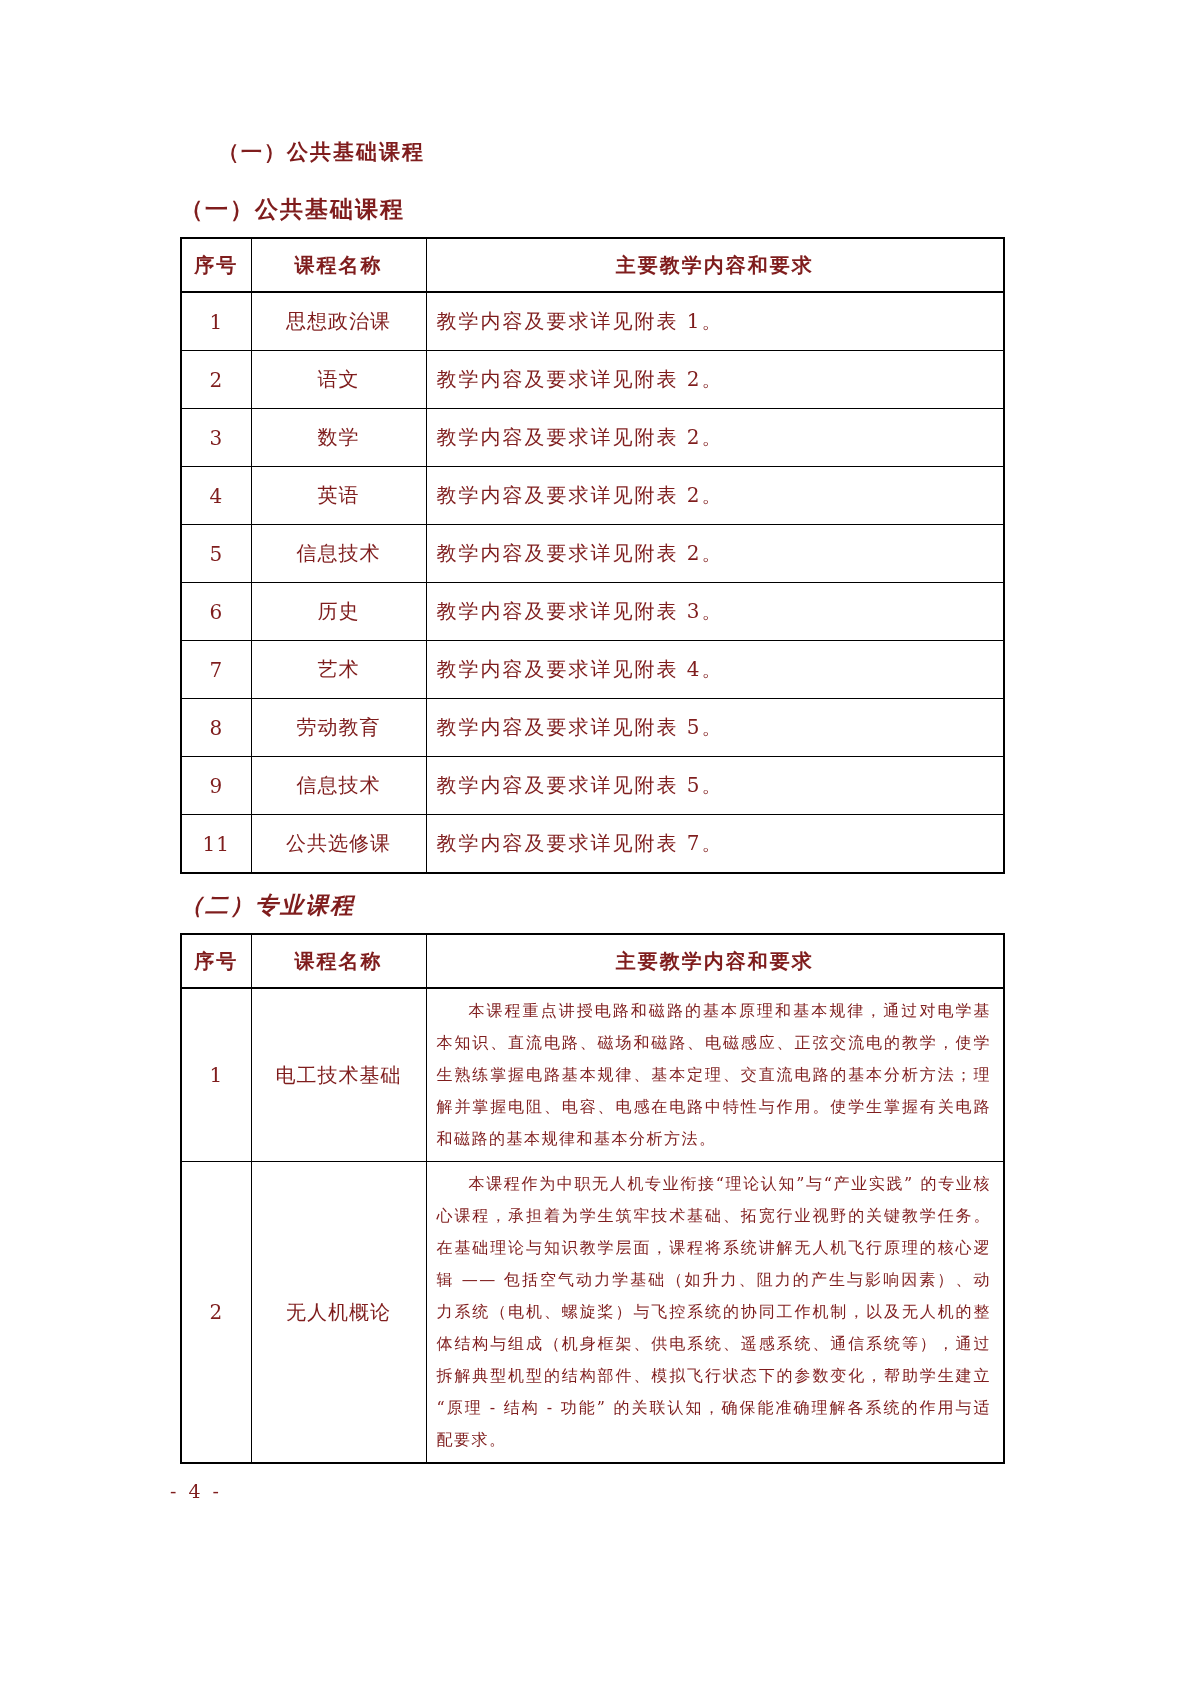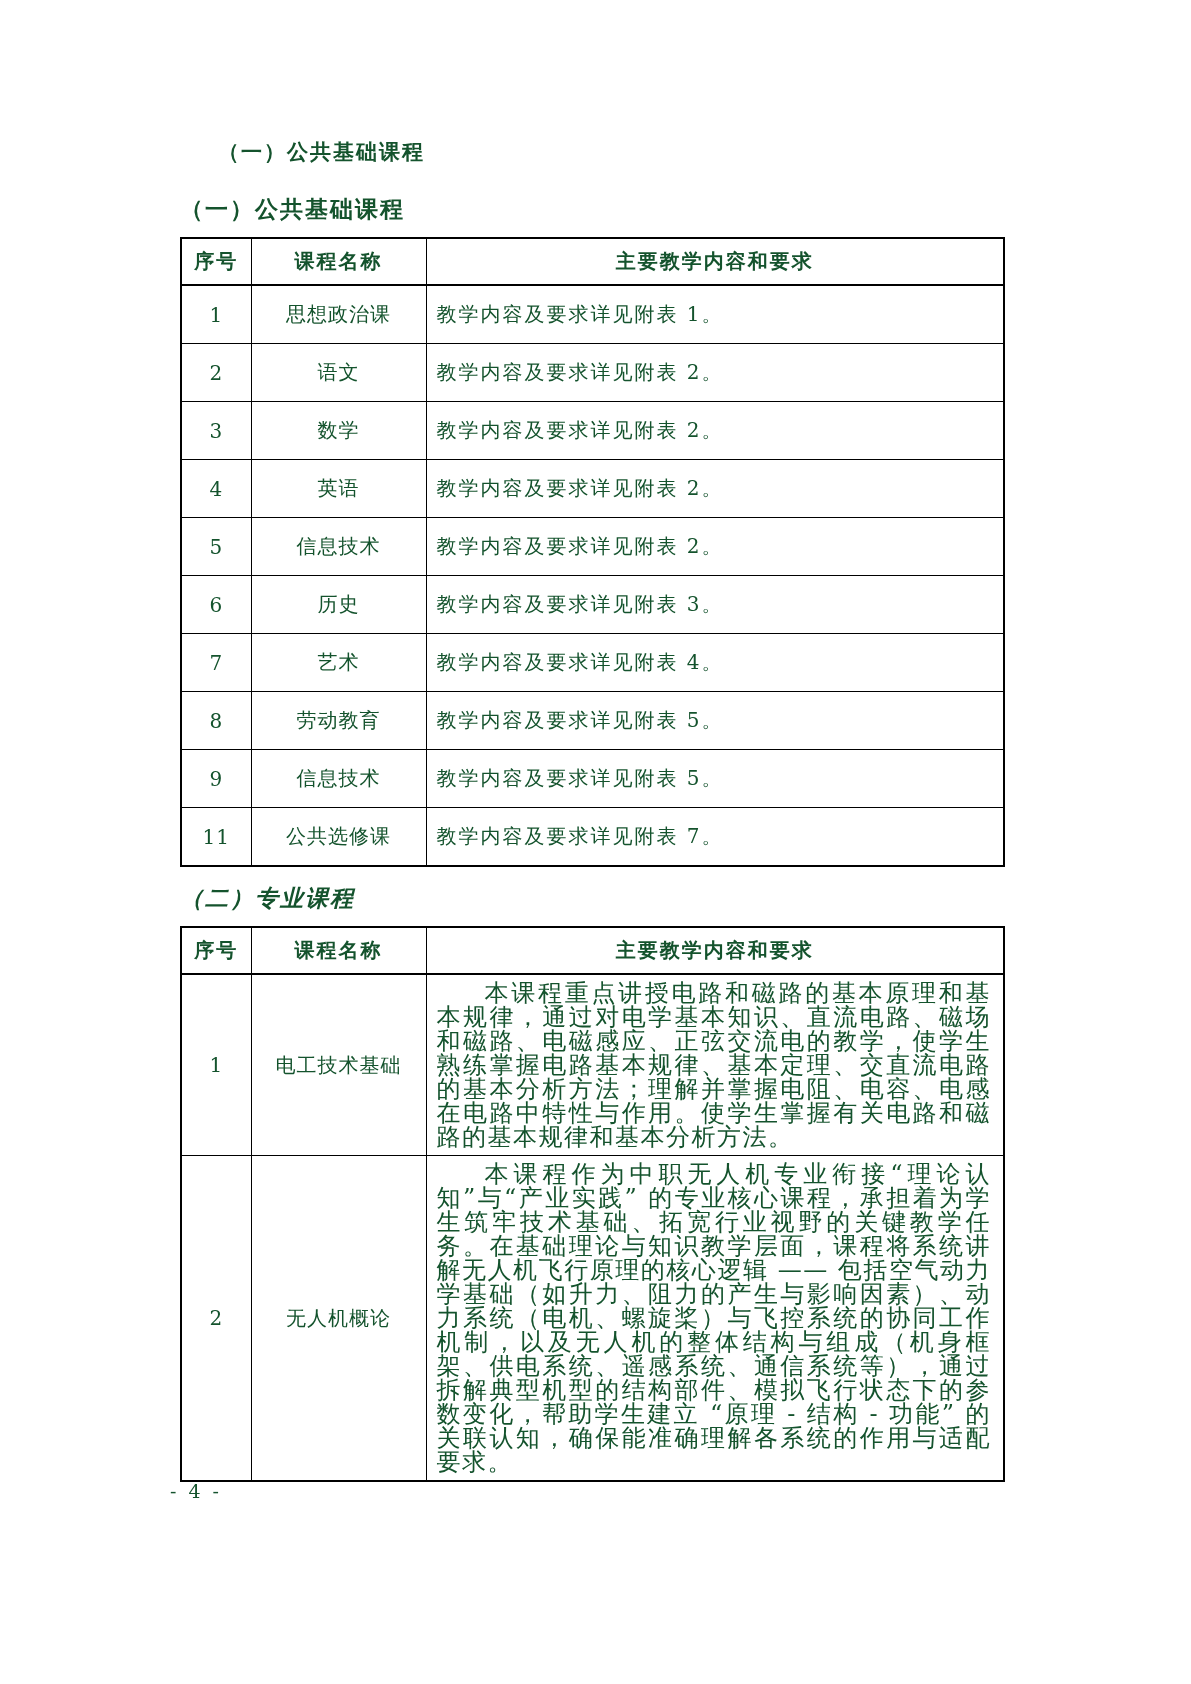--- a/index.html
+++ b/index.html
@@ -3,21 +3,21 @@
 <meta charset="utf-8">
 <style>
   * { margin: 0; padding: 0; box-sizing: border-box; }
   html, body { background: #ffffff; }
   .page {
     position: relative;
     width: 1191px;
     height: 1684px;
     margin: 0 auto;
     background: #ffffff;
-    color: #14532d;
+    color: #7f1d1d;
     font-family: "DejaVu Serif", serif;
     overflow: hidden;
   }
   .content {
     position: absolute;
     left: 180px;
     top: 138px;
     width: 823px;
   }
   .h-small {
@@ -55,21 +55,21 @@
   table.course-table th,
   table.course-table td {
     border: 1px solid #000;
   }
   table.course-table th {
     border-bottom: 2px solid #000;
     font-family: Liberation Serif, serif;
     font-weight: bold;
     font-size: 20px;
     letter-spacing: 2px;
-    height: 47px;
+    height: 54px;
     text-align: center;
     vertical-align: middle;
   }
   .col-no { width: 70px; }
   .col-course { width: 175px; }
   .col-content { width: 578px; }
   td.cell-no, td.cell-course {
     text-align: center;
     vertical-align: middle;
     font-size: 20px;
@@ -81,23 +81,23 @@
     letter-spacing: 2px;
     padding: 15px 10px;
     text-align: left;
     vertical-align: middle;
   }
   td.cell-content-para {
     padding: 6px 12px 6px 10px;
     vertical-align: top;
   }
   .para {
-    font-size: 24px;
+    font-size: 16px;
     letter-spacing: 1.5px;
-    line-height: 24px;
+    line-height: 32px;
     text-indent: 2em;
     text-align: justify;
   }
   .page-number {
     position: absolute;
     left: 170px;
     top: 1480px;
     font-size: 19px;
     letter-spacing: 3px;
     font-family: "DejaVu Serif", serif;

